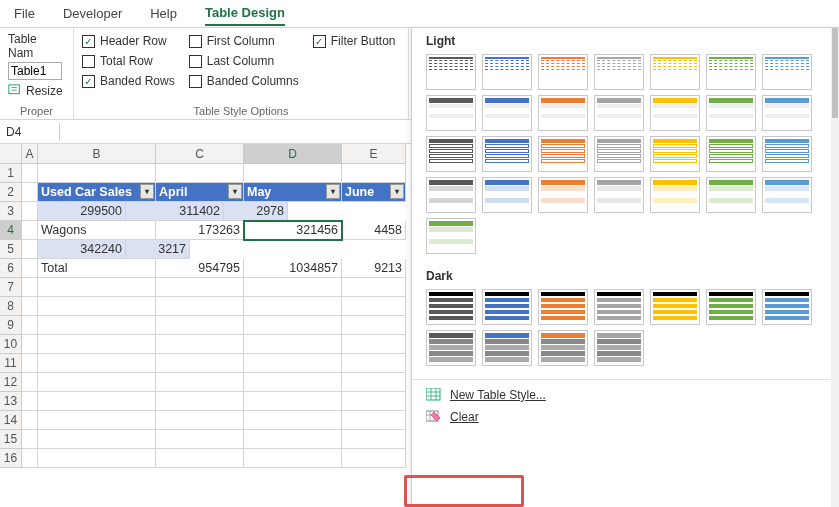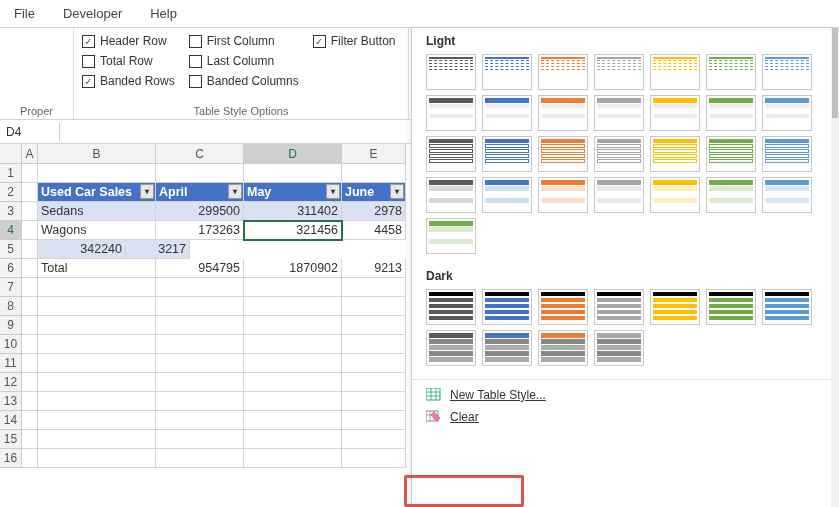--- a/index.html
+++ b/index.html
@@ -77,24 +77,38 @@
   .gal-scroll { position:absolute; right:0; top:0; width:8px; height:100%; background:#f1f1f1;}
   .gal-scroll-thumb { position:absolute; left:1px; top:0; width:6px; height:90px; background:#c1c1c1;}
 </style>
 </head>
 <body>
 
 <div class="ribbon-tabs">
   <div class="ribbon-tab">File</div>
   <div class="ribbon-tab">Developer</div>
   <div class="ribbon-tab">Help</div>
+  <div class="ribbon-tab active">Table Design</div>
 </div>
 
 <div class="ribbon-content">
   <div class="ribbon-group group-proper">
+    <div>
+      <div class="field-label">Table Nam</div>
+      <input class="name-input" value="Table1" style="">
+      <div class="resize-btn">
+        <span class="resize-icon">
+          <svg viewBox="0 0 16 16">
+              <rect x="1" y="1" width="12" height="10" fill="none" stroke="#3a7" stroke-width="1.2"></rect>
+              <path d="M4 4h6M4 7h6" stroke="#3a7" stroke-width="1"></path>
+            </svg>
+        </span>
+        <span>Resize</span>
+      </div>
+    </div>
     <div class="ribbon-group-label">Proper</div>
   </div>
 
   <div class="ribbon-group group-styleopts">
     <div class="checkbox-cols">
       <div class="checkbox-col">
         <label class="chk">
             <span class="chkbox">✓</span>
             <span>Header Row</span>
           </label>
@@ -160,21 +174,20 @@
         <div class="row-h">2</div>
         <div class="cell cA"></div>
         <div class="cell cB hdr-cell">Used Car Sales<div class="filter-btn">▾</div></div>
         <div class="cell cC hdr-cell">April<div class="filter-btn">▾</div></div>
         <div class="cell cD hdr-cell">May<div class="filter-btn">▾</div></div>
         <div class="cell cE hdr-cell">June<div class="filter-btn">▾</div></div>
       </div>
       <div class="row row3">
         <div class="row-h">3</div>
         <div class="cell cA"></div>
-        <div class="cell cB band" style="justify-content: flex-start;">Sedans</div>
         <div class="cell cC band">299500</div>
         <div class="cell cD band">311402</div>
         <div class="cell cE band">2978</div>
       </div>
       <div class="row row4">
         <div class="row-h">4</div>
         <div class="cell cA"></div>
         <div class="cell cB" style="justify-content: flex-start;">Wagons</div>
         <div class="cell cC">173263</div>
         <div class="cell cD  active-cell">321456</div>
@@ -184,21 +197,21 @@
         <div class="row-h">5</div>
         <div class="cell cA"></div>
         <div class="cell cC band">342240</div>
         <div class="cell cE band">3217</div>
       </div>
       <div class="row row6">
         <div class="row-h">6</div>
         <div class="cell cA"></div>
         <div class="cell cB" style="justify-content: flex-start;">Total</div>
         <div class="cell cC">954795</div>
-        <div class="cell cD">1870902</div>
+        <div class="cell cD">1034857</div>
         <div class="cell cE">9213</div>
       </div>
       <div class="row row7">
         <div class="row-h">7</div>
         <div class="cell cA"></div>
         <div class="cell cB"></div>
         <div class="cell cC"></div>
         <div class="cell cD"></div>
         <div class="cell cE"></div>
       </div>

